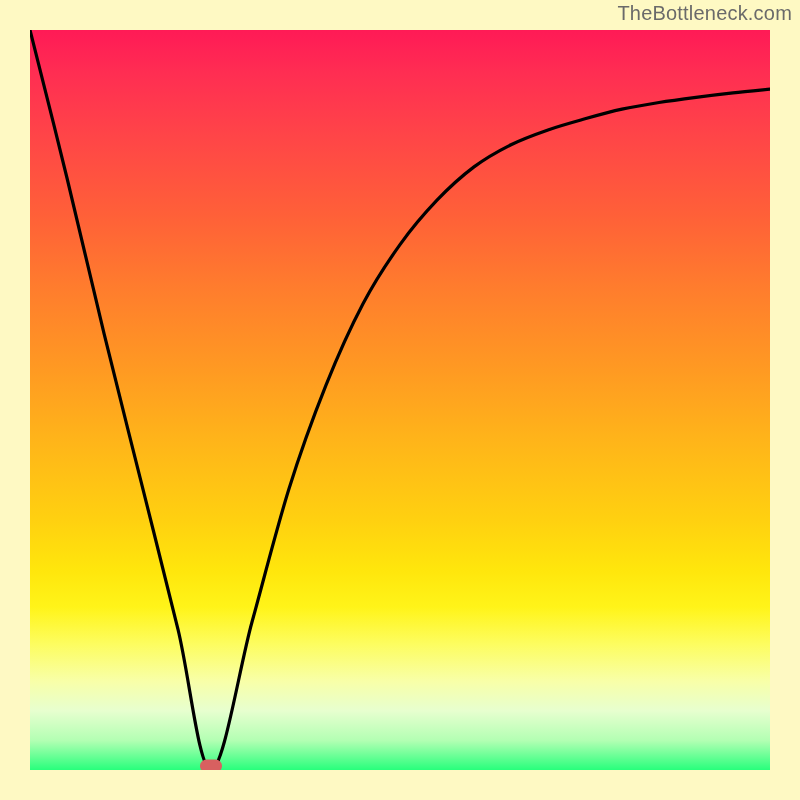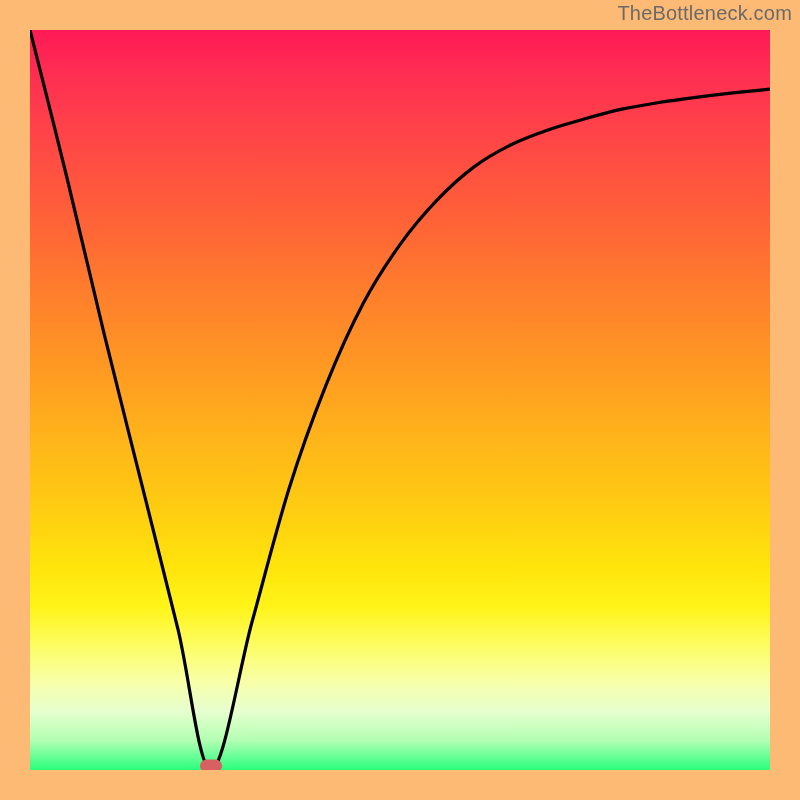--- a/index.html
+++ b/index.html
@@ -8,21 +8,21 @@
     width: 800px;
     height: 800px;
     overflow: hidden;
     background: #000;
     font-family: Arial, Helvetica, sans-serif;
   }
   .frame {
     position: relative;
     width: 800px;
     height: 800px;
-    background: #fdba74;
+    background: #fef9c3;
   }
   .watermark {
     position: absolute;
     top: 2px;
     right: 8px;
     color: #6a6a6a;
     font-size: 20px;
     font-weight: 500;
     letter-spacing: 0.2px;
     z-index: 10;

